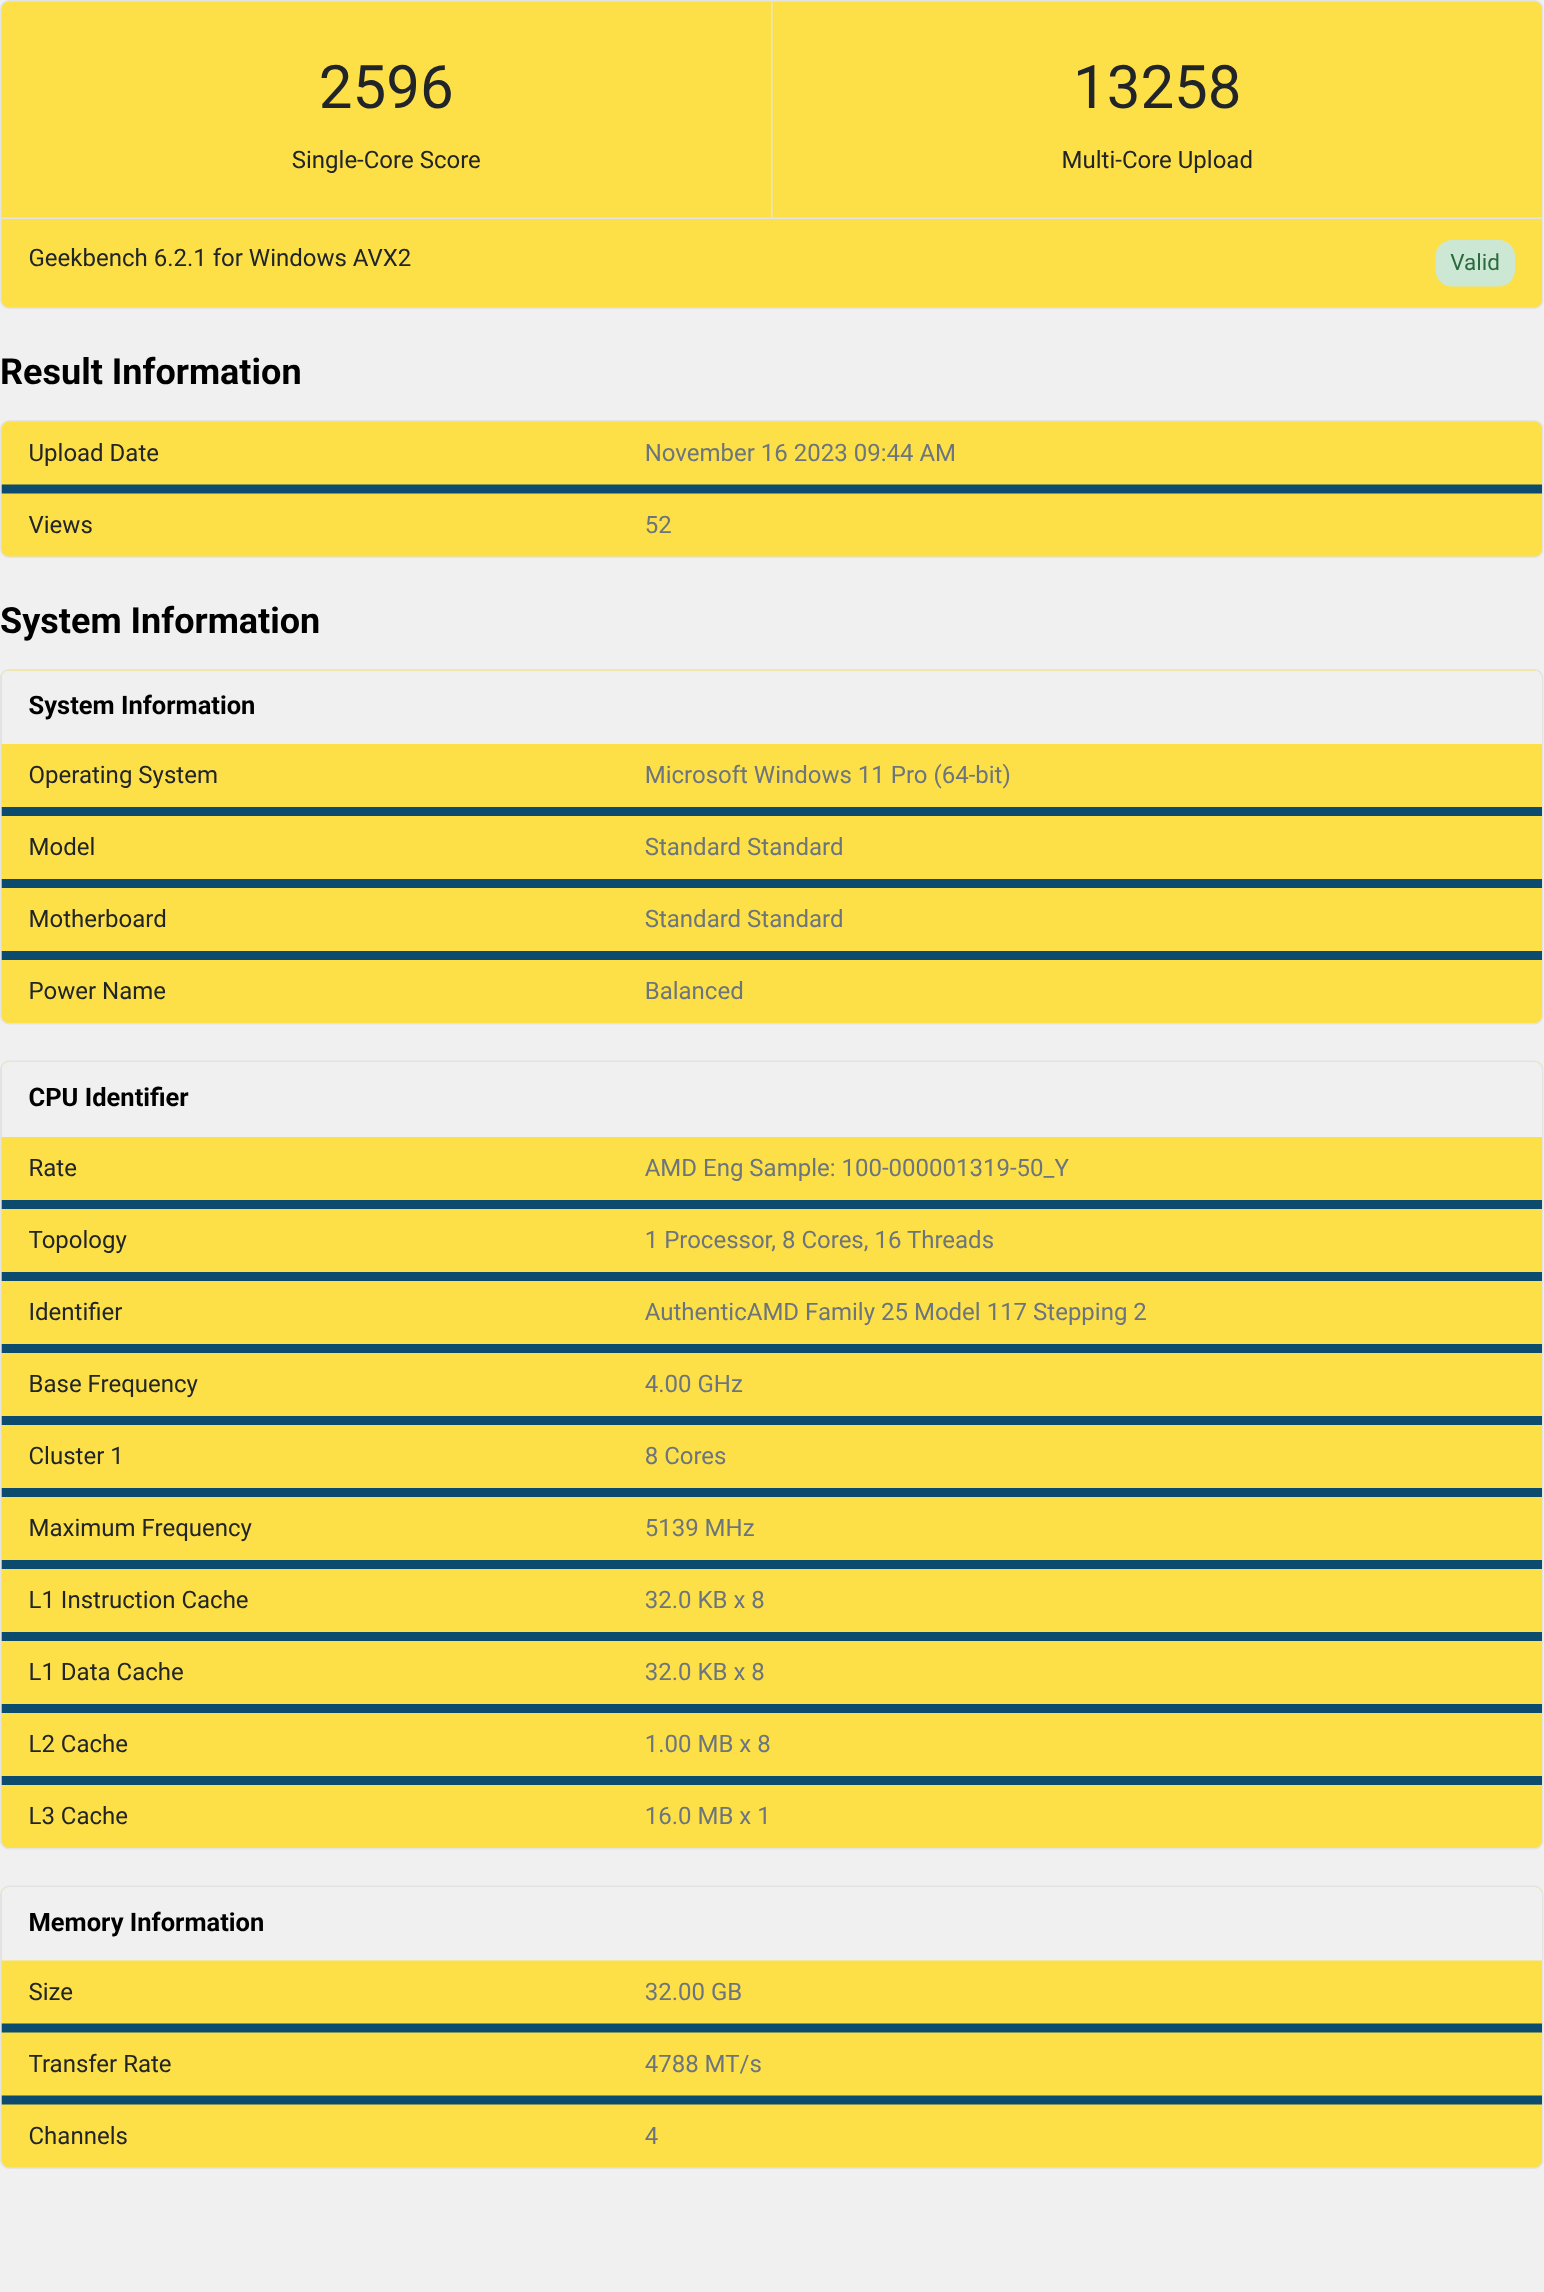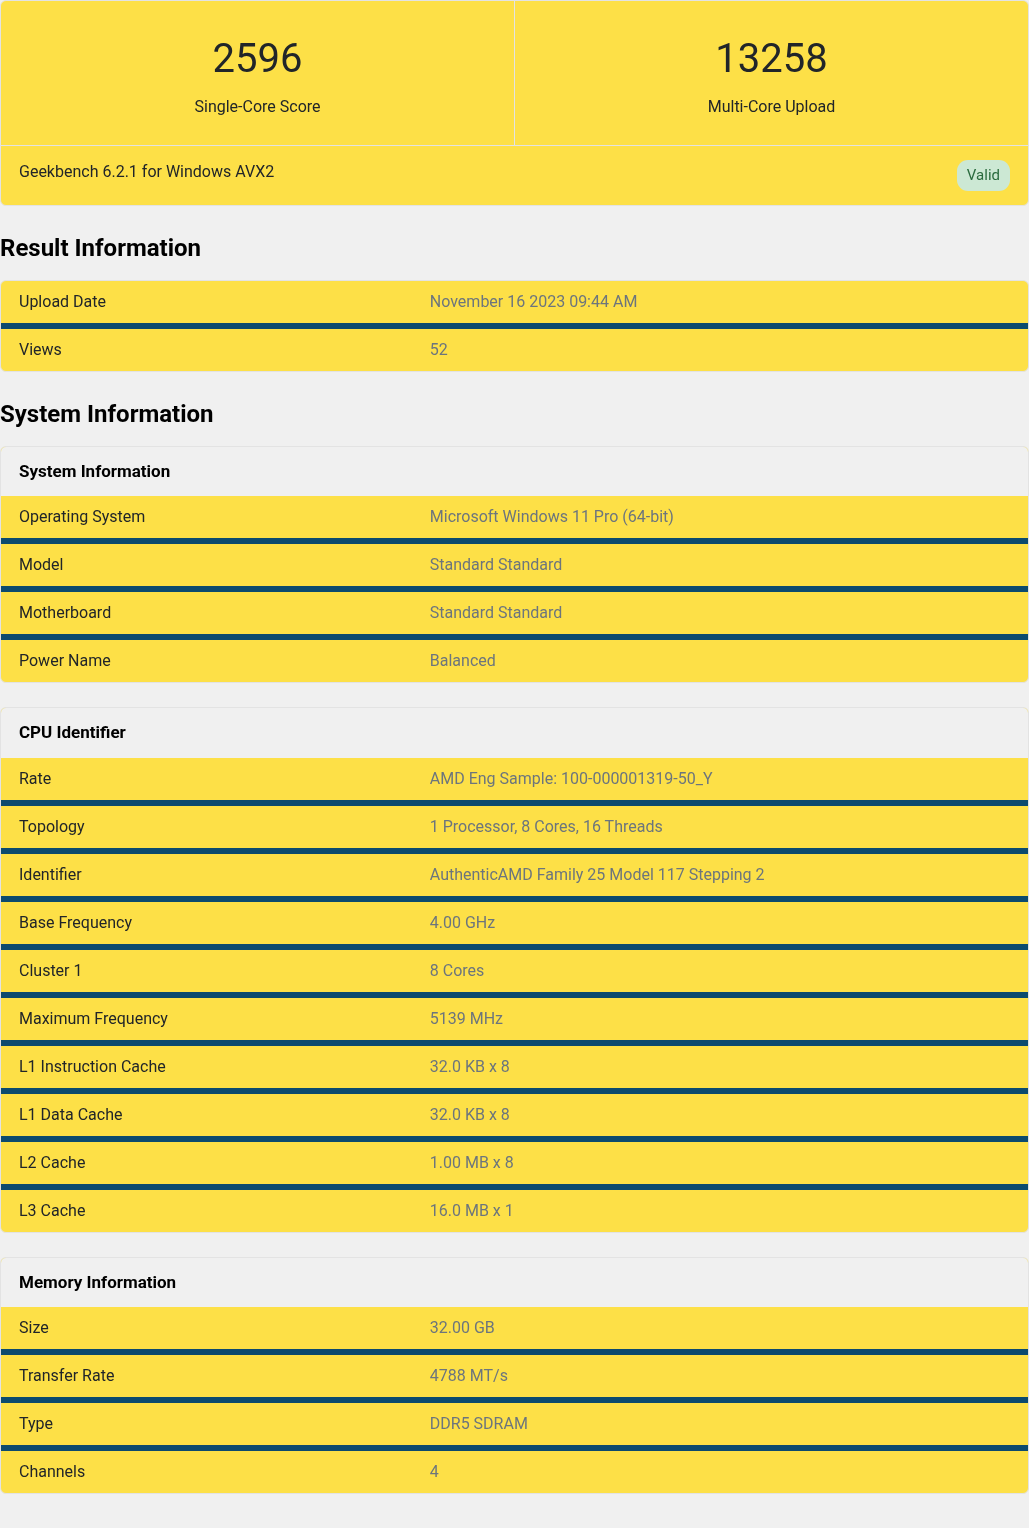--- a/index.html
+++ b/index.html
@@ -195,24 +195,20 @@
       <tbody id="memory-info-body">
           <tr>
             <td class="label-cell">Size</td>
             <td class="value-cell">32.00 GB</td>
           </tr>
           <tr>
             <td class="label-cell">Transfer Rate</td>
             <td class="value-cell">4788 MT/s</td>
           </tr>
           <tr>
-            <td class="label-cell">Type</td>
-            <td class="value-cell">DDR5 SDRAM</td>
-          </tr>
-          <tr>
             <td class="label-cell">Channels</td>
             <td class="value-cell">4</td>
           </tr>
         </tbody>
     </table>
   </div>
 
 </div>
 
 </body></html>

